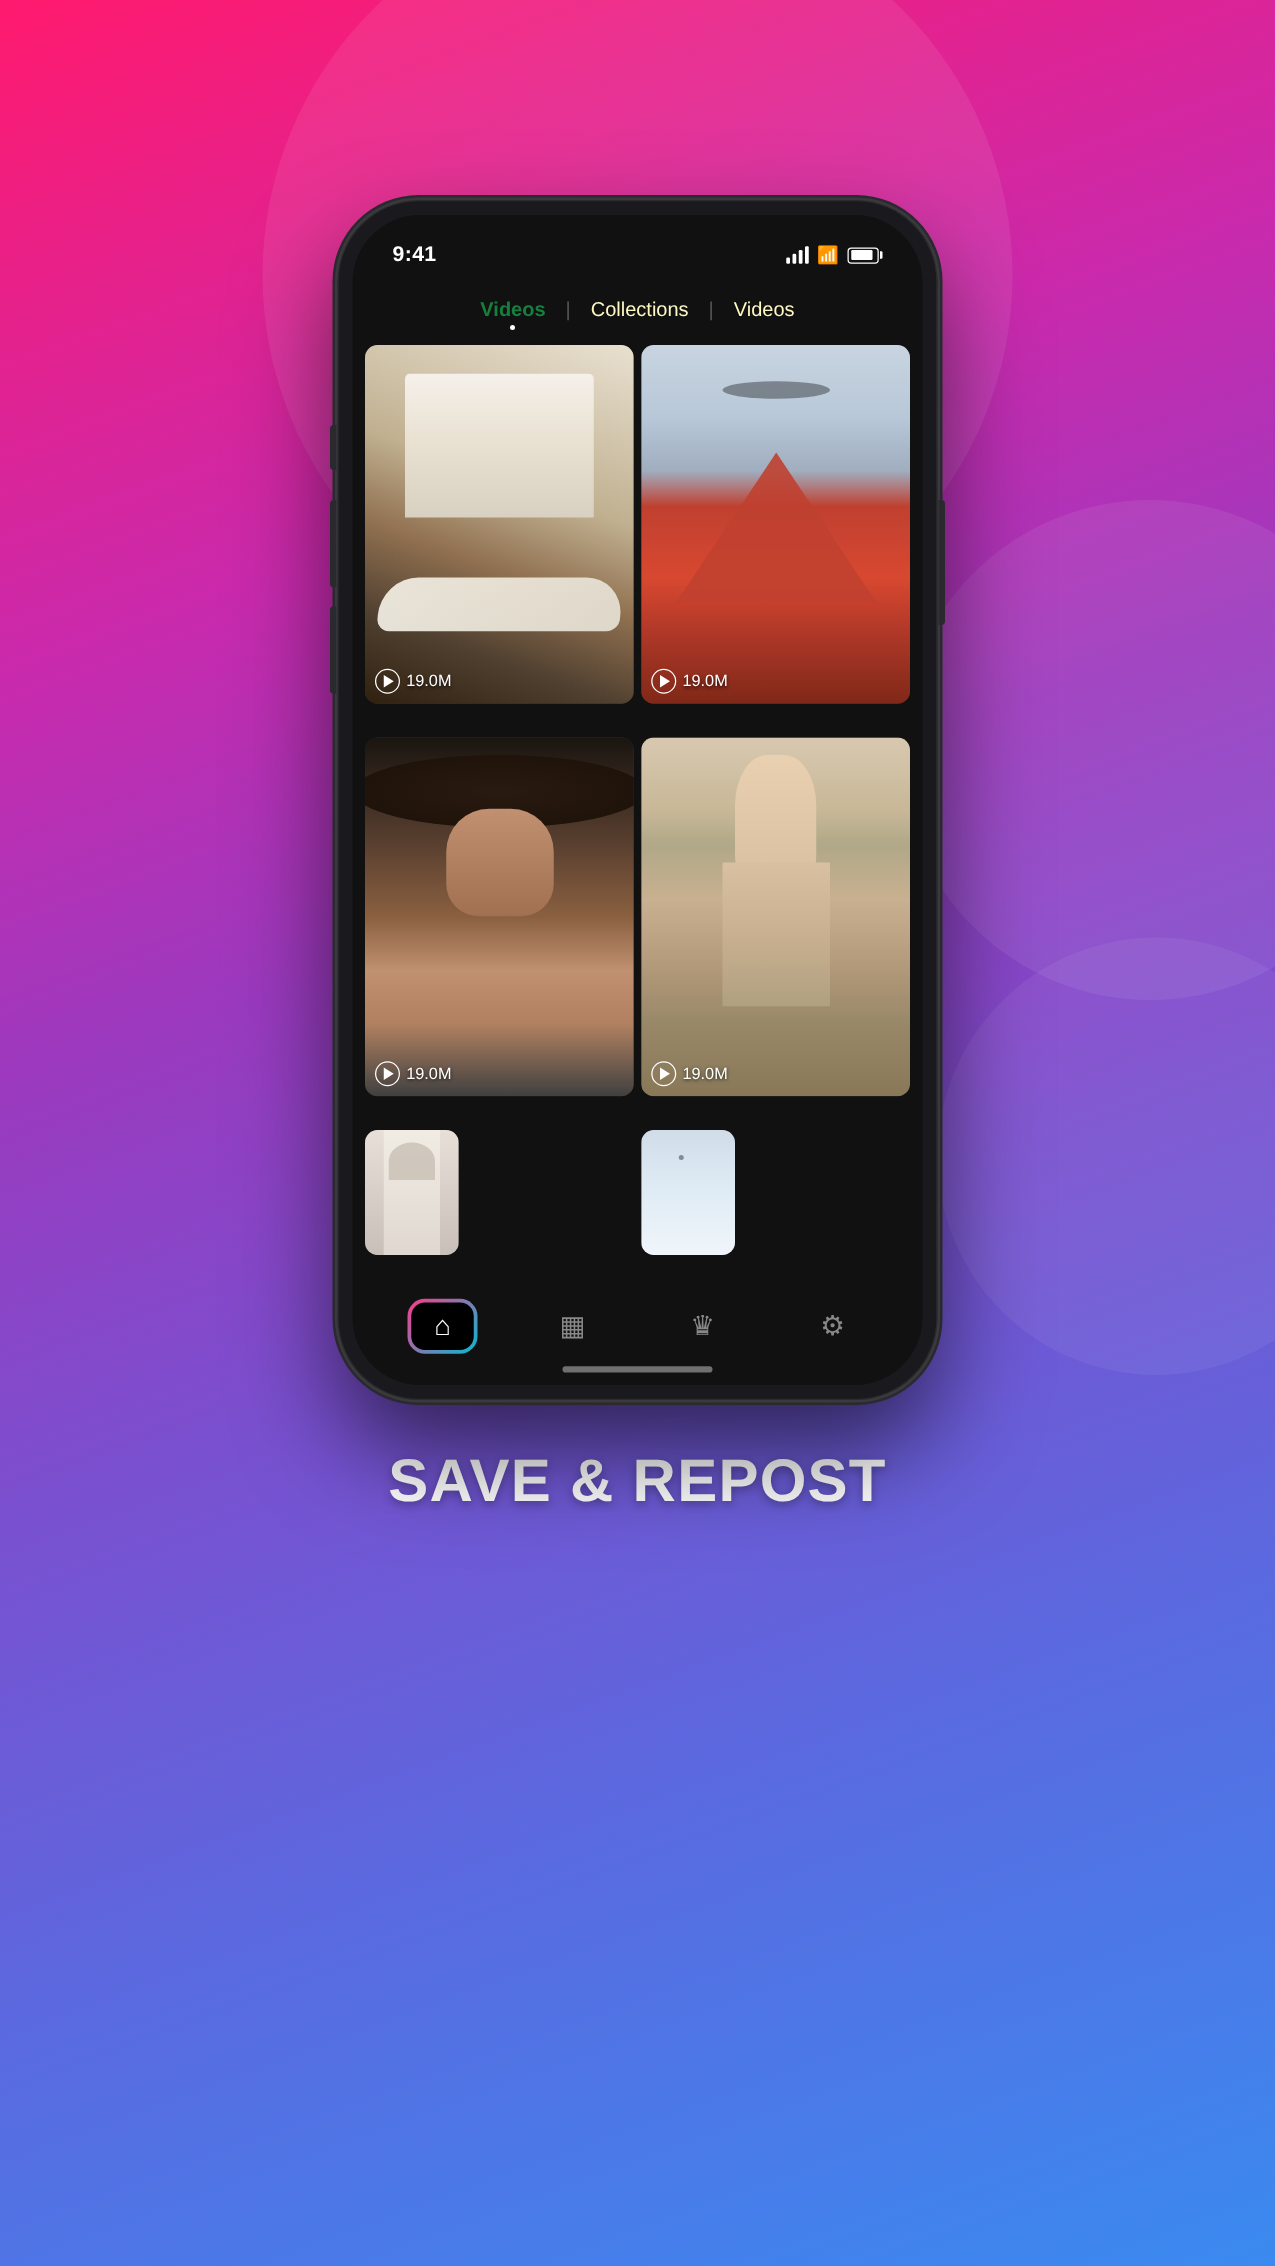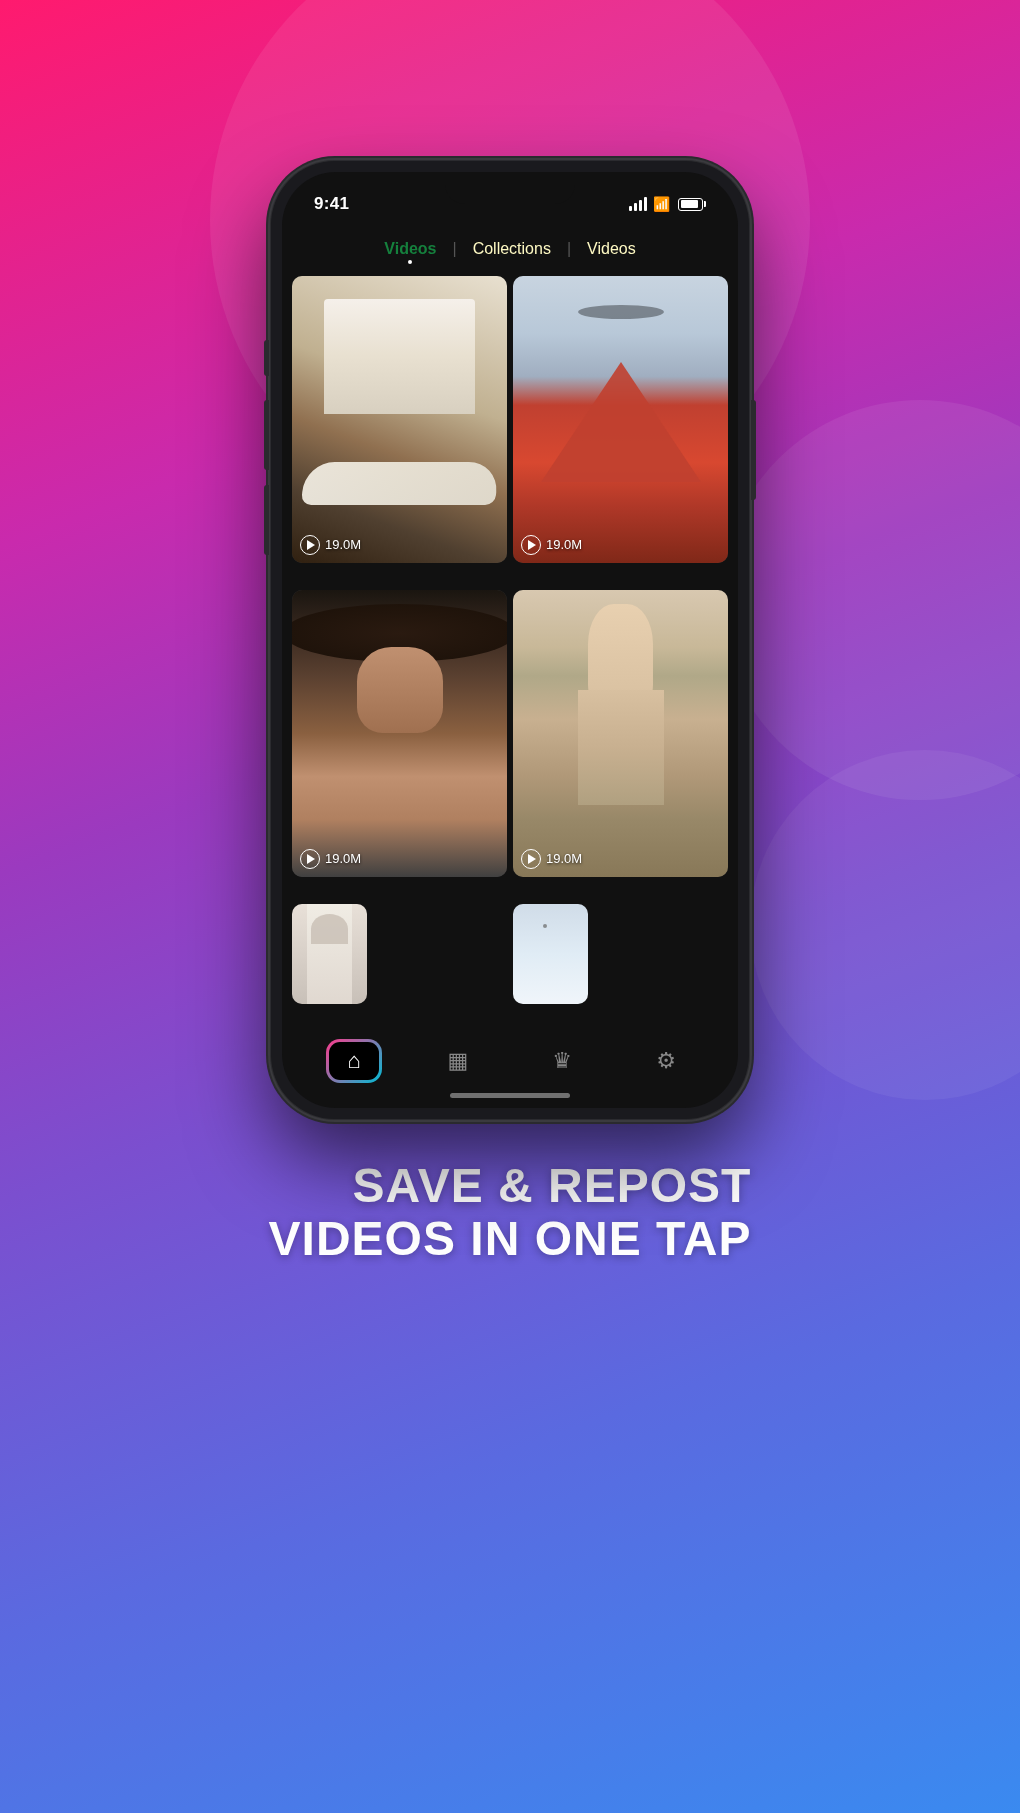--- a/index.html
+++ b/index.html
@@ -328,21 +328,21 @@
     .home-bar {
       width: 120px;
       height: 5px;
       background: rgba(255,255,255,0.4);
       border-radius: 3px;
     }
 
     
     .headline-section {
       margin-top: 40px;
-      text-align: right;
+      text-align: left;
       padding: 0 60px;
     }
     .headline-text {
       color: white;
       font-size: 48px;
       font-weight: 900;
       line-height: 1.1;
       text-transform: uppercase;
       letter-spacing: 1px;
       text-shadow: 0 2px 8px rgba(0,0,0,0.3);
@@ -487,14 +487,13 @@
 
       <div class="home-indicator">
         <div class="home-bar"></div>
       </div>
     </div>
   </div>
 </div>
 
 <div class="headline-section">
   <div class="headline-text">SAVE &amp; REPOST</div>
-  <div class="headline-text">VIDEOS IN ONE TAP</div>
 </div>
 
 </body></html>

